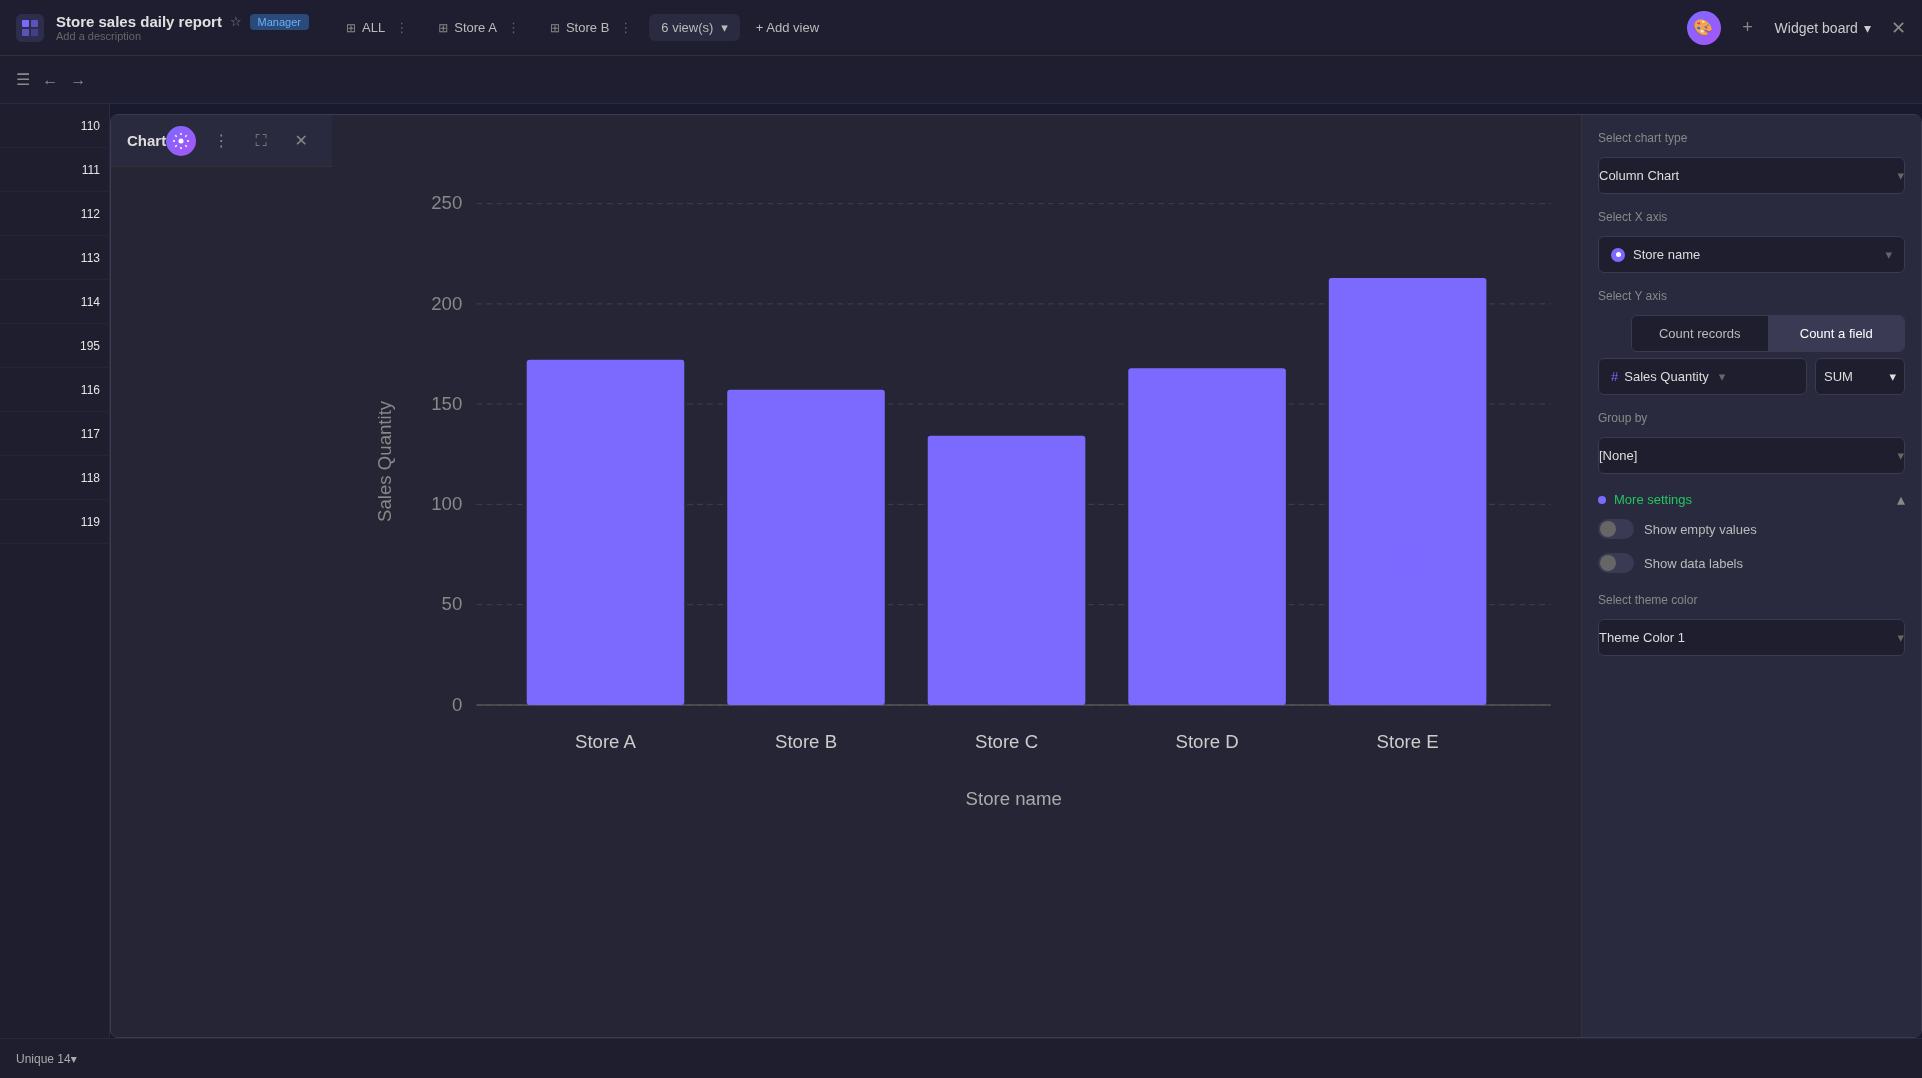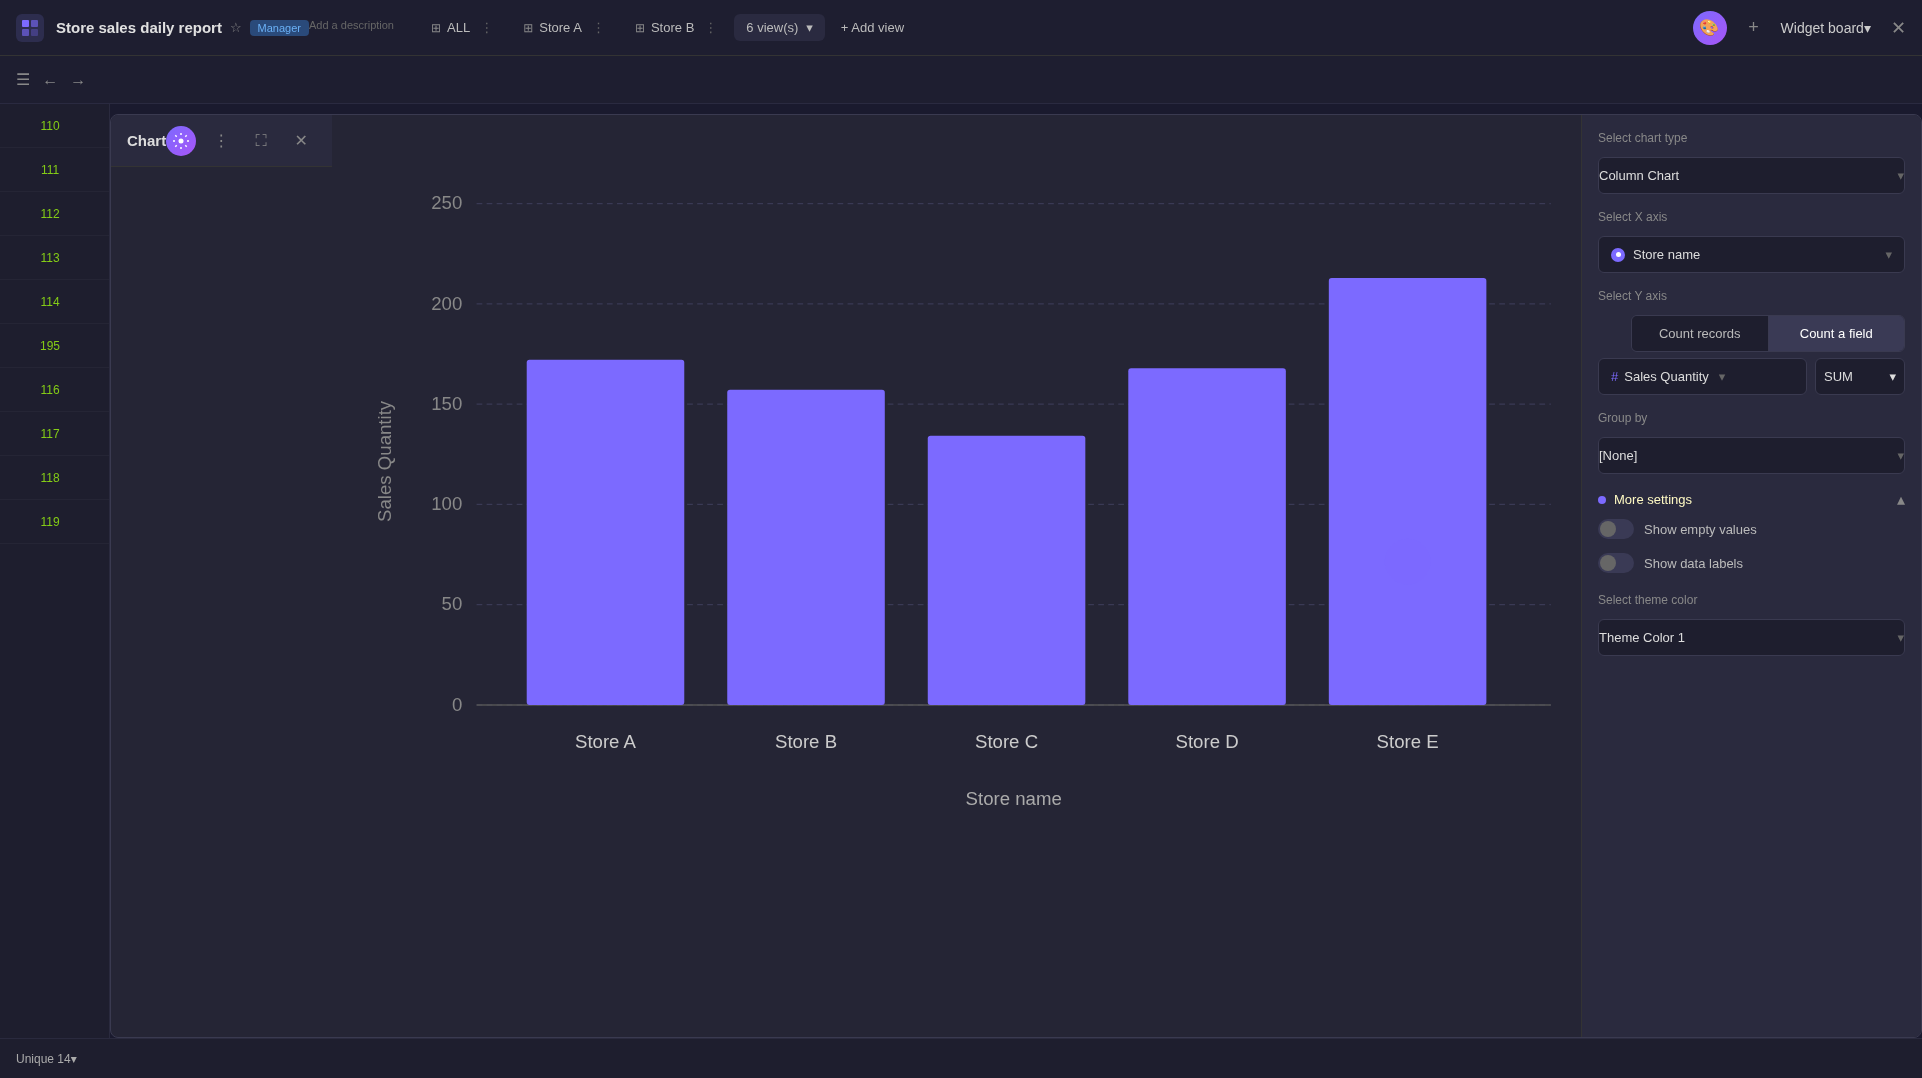--- a/index.html
+++ b/index.html
@@ -23,21 +23,21 @@
       padding: 0 16px;
       gap: 12px;
     }
     .app-icon {
       width: 28px; height: 28px;
       background: #2d2d4e;
       border-radius: 6px;
       display: flex; align-items: center; justify-content: center;
       font-size: 14px;
     }
-    .title-section { display: flex; flex-direction: row; }
+    .title-section { display: flex; flex-direction: column; }
     .title-row { display: flex; align-items: center; gap: 8px; }
     .app-title { font-size: 15px; font-weight: 600; color: #e0e0e0; }
     .star-icon { color: #888; font-size: 13px; }
     .manager-badge {
       background: #2a4a7a;
       color: #6ab0f5;
       font-size: 11px;
       padding: 2px 8px;
       border-radius: 4px;
     }
@@ -80,21 +80,21 @@
       background: linear-gradient(135deg, #7c6aff, #a855f7);
       display: flex; align-items: center; justify-content: center;
       font-size: 16px;
     }
     .plus-btn {
       width: 30px; height: 30px;
       display: flex; align-items: center; justify-content: center;
       color: #888; font-size: 18px; cursor: pointer;
     }
     .widget-board-btn {
-      display: flex; align-items: center; 
+      display: flex; align-items: center; gap: 6px;
       font-size: 14px; color: #ccc; cursor: pointer;
     }
     .close-top-btn { color: #888; font-size: 18px; cursor: pointer; margin-left: 8px; }
 
     
     .toolbar-row {
       height: 48px;
       background: #1e1e30;
       border-bottom: 1px solid #2a2a40;
       display: flex;
@@ -117,24 +117,24 @@
       background: #1e1e2e;
       border-right: 1px solid #2a2a3e;
       display: flex;
       flex-direction: column;
       padding-top: 0;
     }
     .row-num {
       height: 44px;
       display: flex;
       align-items: center;
-      justify-content: center;
+      justify-content: flex-end;
       padding-right: 9px;
       font-size: 12px;
-      color: #84cc16;
+      color: #e5e5e5;
       border-bottom: 1px solid #252535;
     }
 
     
     .chart-modal {
       position: absolute;
       top: 10px;
       left: 110px;
       right: 0;
       bottom: 40px;
@@ -310,21 +310,21 @@
       display: flex;
       align-items: center;
       justify-content: space-between;
       cursor: pointer;
     }
     .more-settings-title {
       display: flex;
       align-items: center;
       gap: 8px;
       font-size: 13px;
-      color: #fef9c3;
+      color: #22c55e;
     }
     .dot-indicator {
       width: 8px; height: 8px;
       border-radius: 50%;
       background: #7c6aff;
     }
 
     .toggle-row {
       display: flex;
       align-items: center;

